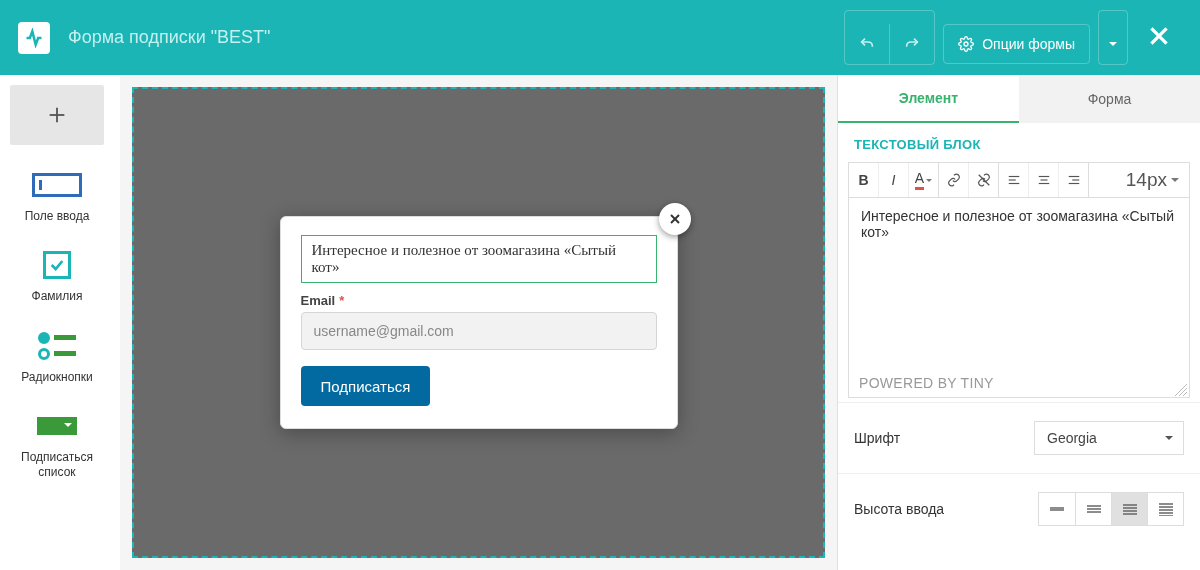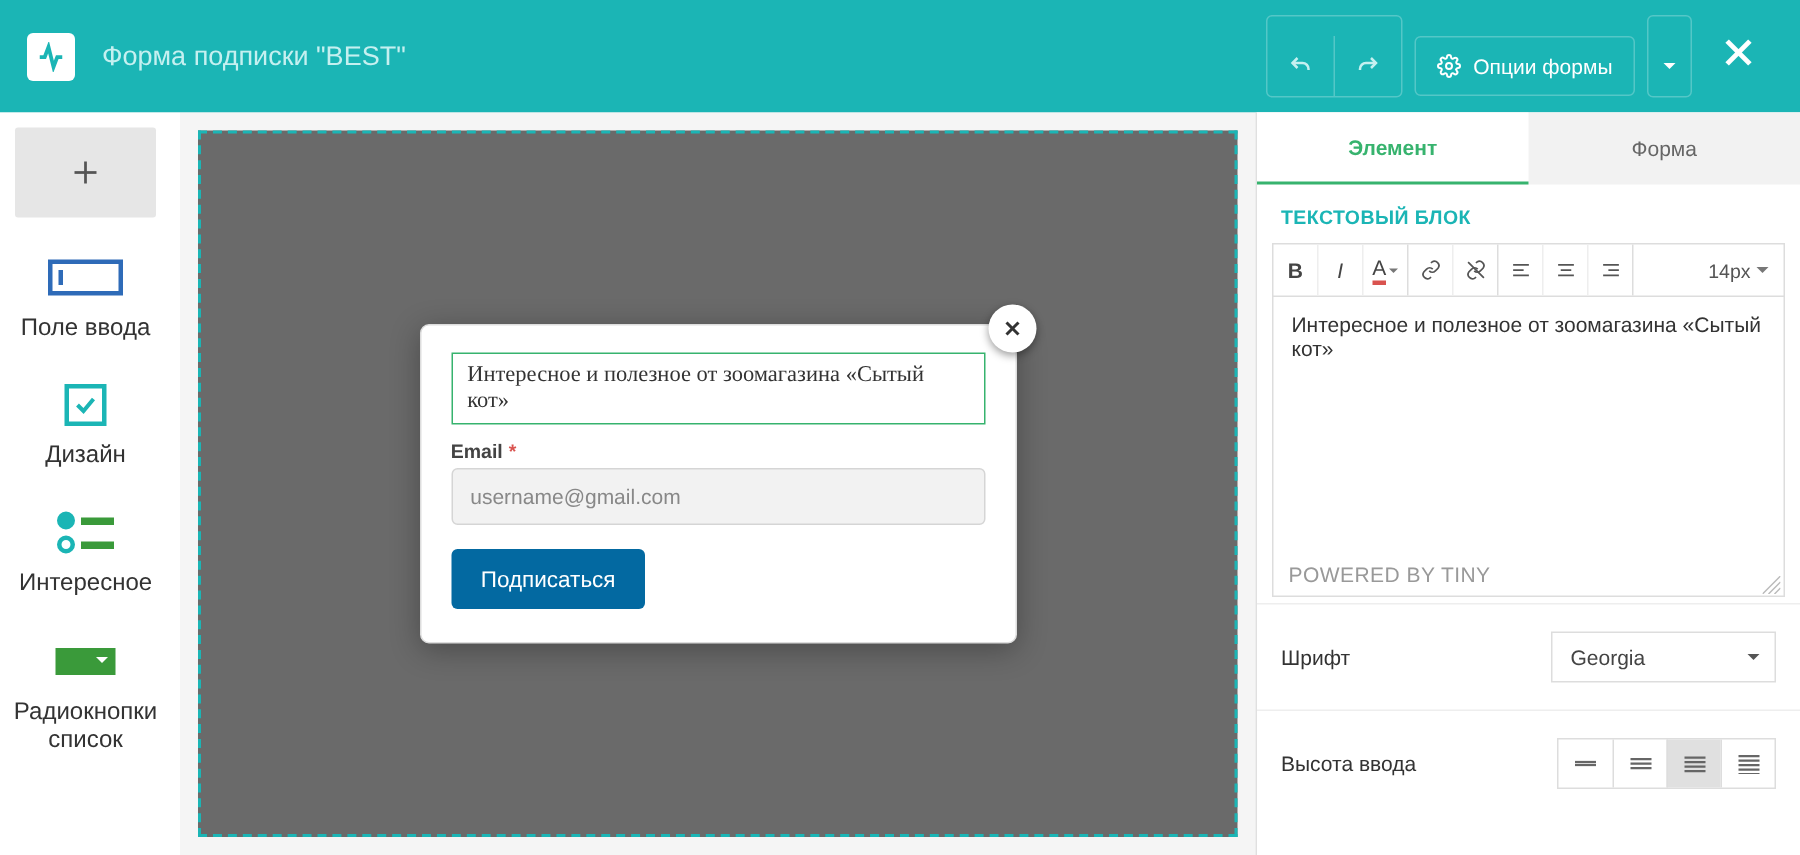--- a/index.html
+++ b/index.html
@@ -16,21 +16,21 @@
   .hbtn-pair .hbtn { border: none; border-radius: 0; }
   .hbtn-pair .hbtn + .hbtn { border-left: 1px solid rgba(255,255,255,0.25); }
   .close-x { cursor: pointer; padding: 0 10px; }
   .close-x svg { width: 26px; height: 26px; }
 
   
   .sidebar { position: absolute; left: 0; top: 75px; width: 120px; bottom: 0; padding: 10px; background: #fff; }
   .plus-tile { width: 94px; height: 60px; background: #e6e6e6; display:flex; align-items:center; justify-content:center; font-size: 28px; color:#555; border-radius:2px; margin-bottom: 14px; cursor:pointer; }
   .side-item { width: 94px; display:flex; flex-direction:column; align-items:center; padding: 10px 0; cursor:pointer; margin-bottom:6px; }
   .side-icon { width: 50px; height: 32px; display:flex; align-items:center; justify-content:center; margin-bottom: 8px; }
-  .side-label { font-size: 16px; color: #333; text-align:center; line-height: 1.2; }
+  .side-label { font-size: 12px; color: #333; text-align:center; line-height: 1.2; }
   .icon-input-box { width:50px; height:24px; border:3px solid #2e6bb8; position:relative; }
   .icon-input-box::after { content:""; position:absolute; left:4px; top:4px; bottom:4px; width:3px; background:#2e6bb8; }
   .icon-check-box { width:28px; height:28px; border:3px solid #1bb5b5; display:flex; align-items:center; justify-content:center; }
   .icon-check-box svg { width:16px; height:16px; }
   .icon-radio { display:flex; flex-direction:column; gap:4px; }
   .icon-radio .row { display:flex; align-items:center; gap:4px; }
   .icon-radio .circ { width:12px; height:12px; border:3px solid #1bb5b5; border-radius:50%; }
   .icon-radio .circ.fill { background:#1bb5b5; }
   .icon-radio .bar { width:22px; height:5px; background:#3a9a3a; }
   .icon-dd { width:40px; height:18px; background:#3a9a3a; position:relative; }
@@ -58,21 +58,21 @@
 
   
   .rpanel { position:absolute; right:0; top:75px; width:363px; bottom:0; background:#fff; border-left:1px solid #e0e0e0; display:flex; flex-direction:column; }
   .rtabs { display:flex; height:48px; background:#f2f2f2; }
   .rtab { flex:1; display:flex; align-items:center; justify-content:center; font-size:14px; cursor:pointer; color:#666; }
   .rtab.active { color:#37b36e; background:#fff; border-bottom:2px solid #37b36e; font-weight:600; }
   .rsection-title { font-size:13px; color:#1bb5b5; font-weight:600; padding:14px 16px 10px; letter-spacing:0.3px; }
   .editor-toolbar { display:flex; align-items:center; border:1px solid #ddd; margin:0 10px; height:36px; }
   .ed-btn { width:30px; height:100%; display:flex; align-items:center; justify-content:center; cursor:pointer; font-size:14px; color:#444; border-right:1px solid #eee; }
   .ed-btn.sep { border-right:1px solid #ddd; }
-  .ed-fontsize { margin-left:auto; padding:0 10px; font-size:13px; color:#555; display:flex; align-items:center; gap:4px; }
+  .ed-fontsize { margin-left:auto; padding:0 10px; font-size:19px; color:#555; display:flex; align-items:center; gap:4px; }
   .ed-fontsize .caret { border:4px solid transparent; border-top-color:#777; margin-top:4px; }
   .editor-body { margin:0 10px; border:1px solid #ddd; border-top:none; height:200px; padding:10px 12px; font-size:14px; color:#333; position:relative; }
   .editor-footer { position:absolute; bottom:6px; left:10px; font-size:14px; color:#999; letter-spacing:0.3px; }
   .resize-handle { position:absolute; right:2px; bottom:2px; width:12px; height:12px; cursor:nwse-resize; }
   .resize-handle svg { width:12px; height:12px; color:#aaa; }
   .setting-row { display:flex; align-items:center; justify-content:space-between; padding:18px 16px; border-top:1px solid #eee; margin-top:4px; }
   .setting-row + .setting-row { margin-top:0; }
   .setting-label { font-size:14px; color:#333; }
   .select { height:34px; border:1px solid #ddd; padding:0 26px 0 12px; font-size:14px; color:#444; background:#fff; position:relative; display:flex; align-items:center; min-width:150px; cursor:pointer; }
   .select .caret { position:absolute; right:10px; top:14px; border:4px solid transparent; border-top-color:#555; }
@@ -142,42 +142,42 @@
     <div class="side-label">Поле ввода</div>
   </div>
   <div class="side-item">
     <div class="side-icon">
       <div class="icon-check-box">
           <svg viewBox="0 0 24 24" fill="none" stroke="#1bb5b5" stroke-width="4">
             <polyline points="4 12 10 18 20 6"></polyline>
           </svg>
         </div>
     </div>
-    <div class="side-label">Дизайн</div>
+    <div class="side-label">Фамилия</div>
   </div>
   <div class="side-item">
     <div class="side-icon">
       <div class="icon-radio">
         <div class="row">
             <div class="circ fill"></div>
             <div class="bar"></div>
           </div>
         <div class="row">
             <div class="circ"></div>
             <div class="bar"></div>
           </div>
       </div>
     </div>
-    <div class="side-label">Интересное</div>
+    <div class="side-label">Радиокнопки</div>
   </div>
   <div class="side-item">
     <div class="side-icon">
         <div class="icon-dd"></div>
       </div>
-    <div class="side-label">Радиокнопки список</div>
+    <div class="side-label">Подписаться список</div>
   </div>
 </div>
 
 <div class="canvas">
   <div class="canvas-inner">
     <div class="form-card">
       <div class="form-close">
         <svg viewBox="0 0 24 24" stroke="#333" stroke-width="3" fill="none">
             <line x1="6" y1="6" x2="18" y2="18"></line>
             <line x1="18" y1="6" x2="6" y2="18"></line>

